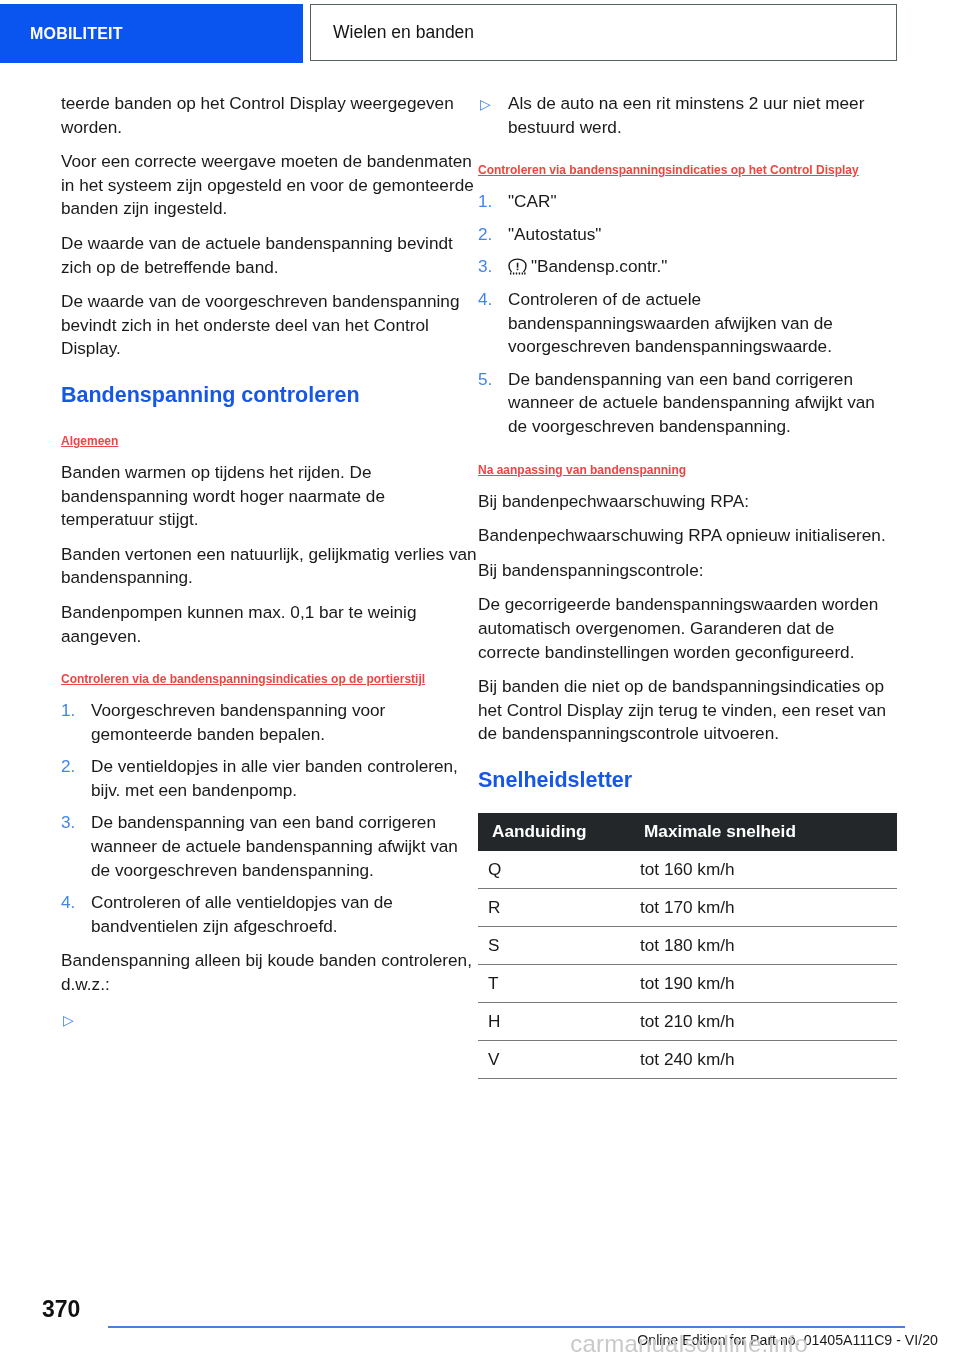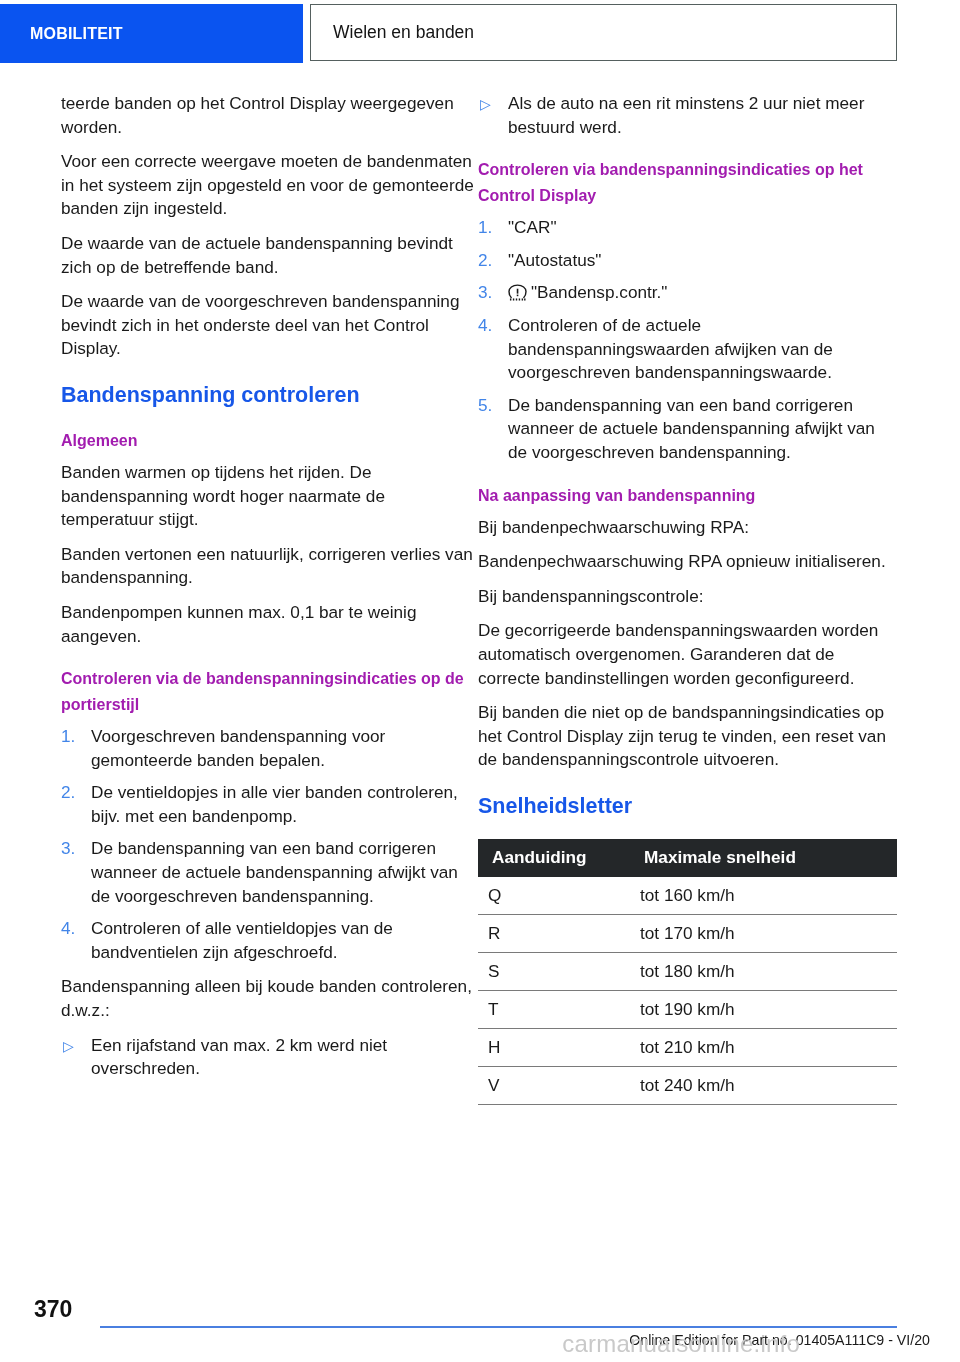--- a/index.html
+++ b/index.html
@@ -83,24 +83,25 @@
   }
   h1.h1 {
     margin: 21px 0 20px 0;
     font-size: 21.5px;
     line-height: 26px;
     font-weight: bold;
     color: #1757e8;
   }
   h2.h2 {
     margin: 18px 0 7px 0;
-    font-size: 16px;
+    font-size: 12px;
     line-height: 26px;
     font-weight: bold;
-    color: #a21caf;
+    color: #ef4444;
+    text-decoration: underline;
   }
 
   
   ol.numlist, ul.dashlist {
     list-style: none;
     margin: 0 0 11px 0;
     padding: 0;
   }
   ol.numlist > li, ul.dashlist > li {
     position: relative;
@@ -155,21 +156,21 @@
     padding: 8px 0 8px 10px;
     border-bottom: 1.4px solid #7a7a7a;
     color: #1a1a1a;
   }
   table.spec col.c1 { width: 152px; }
   table.spec col.c2 { width: 267px; }
 
   
   .footer {
     position: absolute;
-    left: 0;
+    left: 8px;
     bottom: 0;
     width: 808px;
     height: 82px;
   }
   .page-number {
     position: absolute;
     left: 34px;
     top: 16px;
     font-size: 23px;
     font-weight: bold;
@@ -221,21 +222,21 @@
     <p class="body">teerde banden op het Control Display weergegeven worden.</p>
     <p class="body">Voor een correcte weergave moeten de bandenmaten in het systeem zijn opgesteld en voor de gemonteerde banden zijn ingesteld.</p>
     <p class="body">De waarde van de actuele bandenspanning bevindt zich op de betreffende band.</p>
     <p class="body">De waarde van de voorgeschreven bandenspanning bevindt zich in het onderste deel van het Control Display.</p>
 
     <h1 class="h1">Bandenspanning controleren</h1>
 
     <h2 class="h2">Algemeen</h2>
 
     <p class="body">Banden warmen op tijdens het rijden. De bandenspanning wordt hoger naarmate de temperatuur stijgt.</p>
-    <p class="body">Banden vertonen een natuurlijk, corrigeren verlies van bandenspanning.</p>
+    <p class="body">Banden vertonen een natuurlijk, gelijkmatig verlies van bandenspanning.</p>
     <p class="body">Bandenpompen kunnen max. 0,1 bar te weinig aangeven.</p>
 
     <h2 class="h2">Controleren via de bandenspanningsindicaties op de portierstijl</h2>
 
     <ol class="numlist">
       <li>
         <span class="marker">1.</span>
         <span>Voorgeschreven bandenspanning voor gemonteerde banden bepalen.</span>
       </li>
       <li>
@@ -250,21 +251,20 @@
         <span class="marker">4.</span>
         <span>Controleren of alle ventieldopjes van de bandventielen zijn afgeschroefd.</span>
       </li>
     </ol>
 
     <p class="body tight">Bandenspanning alleen bij koude banden controleren, d.w.z.:</p>
 
     <ul class="dashlist">
       <li>
         <span class="marker">▷</span>
-        <span>Een rijafstand van max. 2 km werd niet overschreden.</span>
       </li>
     </ul>
 
   </div>
 
   <div class="col col-right">
 
     <ul class="dashlist">
       <li>
         <span class="marker">▷</span>

